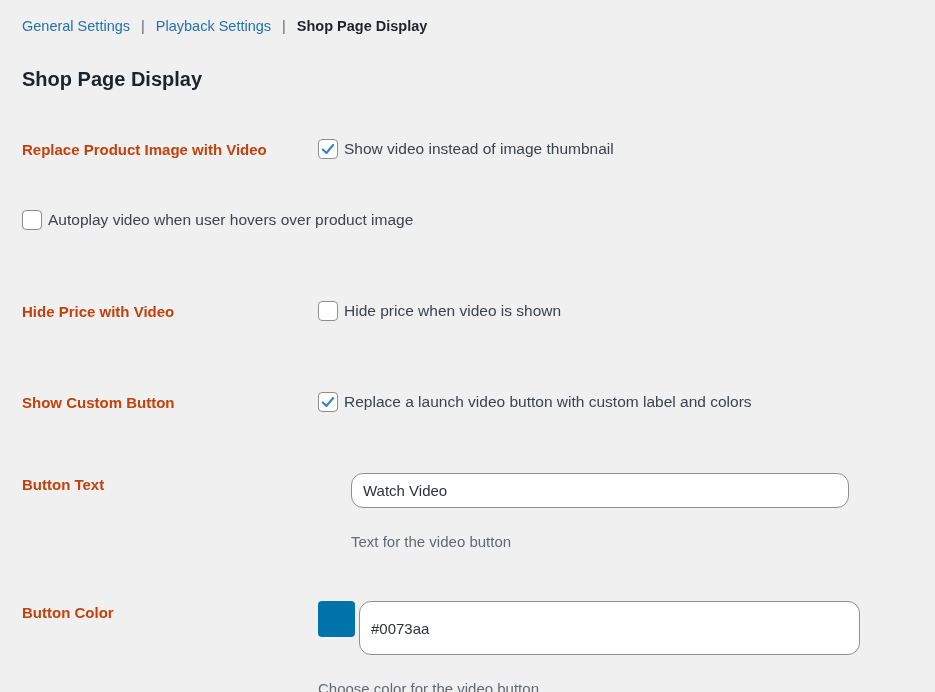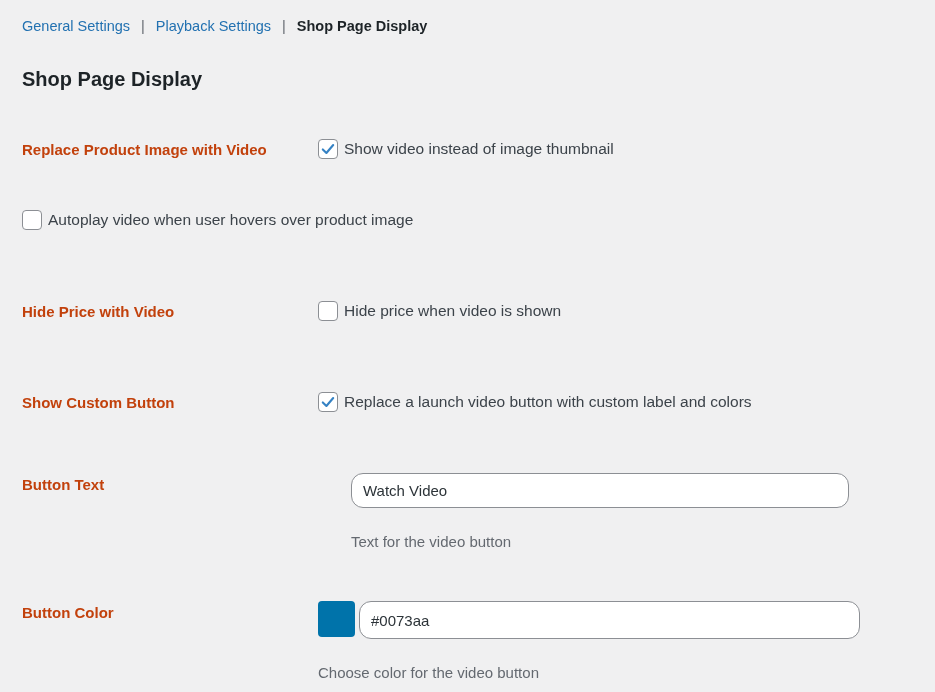--- a/index.html
+++ b/index.html
@@ -71,21 +71,21 @@
     outline: none;
   }
   .color-field { display: flex; align-items: flex-start; }
   .color-swatch {
     width: 37px; height: 36px;
     border-radius: 4px;
     margin-right: 4px;
     cursor: pointer;
     flex: 0 0 auto;
   }
-  .color-input { width: 501px; height: 38px; }
+  .color-input { width: 501px; height: 54px; }
 
   .field-desc {
     margin-top: 24px;
     font-size: 15px;
     color: #646970;
     line-height: 20px;
   }
 
   
   .mb-a { margin-bottom: 49px; gap: 33px; }

